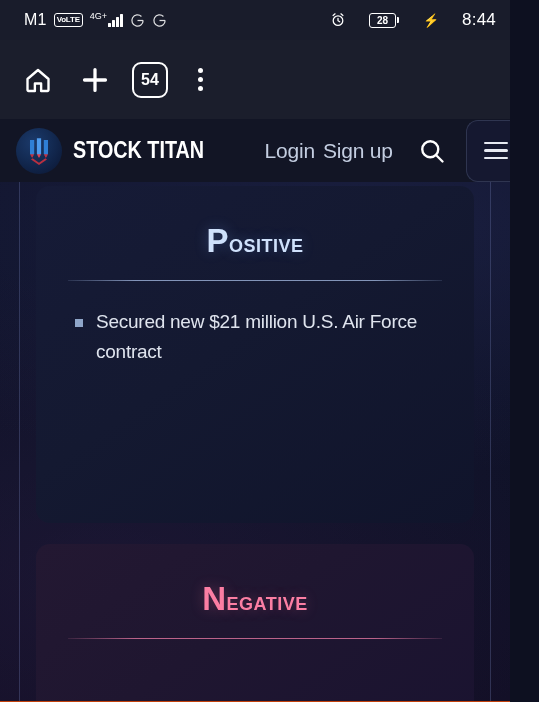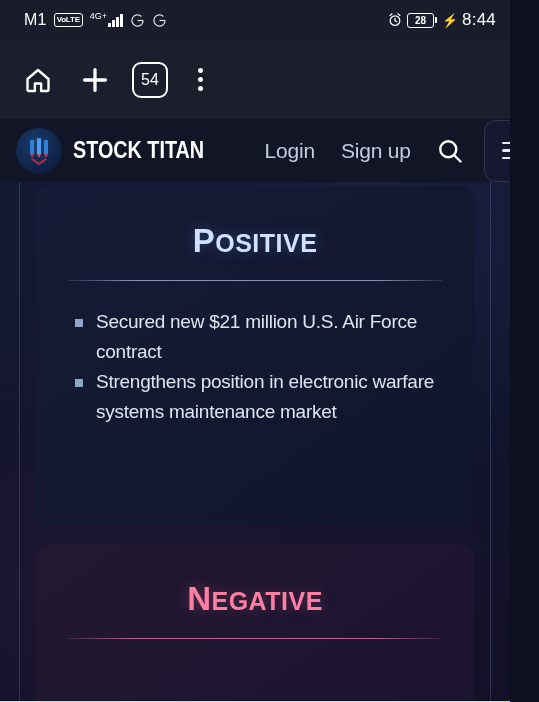--- a/index.html
+++ b/index.html
@@ -7,38 +7,38 @@
   html, body {
     width:539px; height:702px;
     background:#0d1020;
     font-family:"Liberation Sans", sans-serif;
     overflow:hidden;
   }
 
   #screen {
     position:relative;
     width:510px; height:702px;
-    background:#bef264;
+    background:#c2410c;
     overflow:hidden;
   }
 
   
   .statusbar {
     position:relative;
     height:40px;
     background:#191c2b;
     display:flex;
     align-items:center;
     justify-content:space-between;
     padding:0 14px 0 24px;
     color:#ffffff;
   }
   .sb-left, .sb-right { display:flex; align-items:center; }
   .sb-left { gap:7px; }
-  .sb-right { gap:4px; }
+  .sb-right { gap:23px; }
 
   .sb-carrier {
     font-size:16px; letter-spacing:.2px; color:#fff;
     font-family:"Liberation Sans", sans-serif;
   }
   .volte-badge {
     border:1.6px solid #fff; border-radius:3px;
     font-size:8px; font-weight:bold; line-height:1;
     padding:2px 2px; color:#fff; letter-spacing:-.2px;
     display:flex; align-items:center;
@@ -102,21 +102,21 @@
     width:46px;height:46px;display:flex;align-items:center;justify-content:center;
     flex:0 0 auto; margin-left:4px;
   }
   .plus-btn svg { display:block; }
   .tabcount {
     flex:0 0 auto;
     width:36px;height:36px;
     border:2.6px solid #ffffff;
     border-radius:9px;
     display:flex;align-items:center;justify-content:center;
-    color:#ffffff; font-size:16px; font-weight:400;
+    color:#ffffff; font-size:16px; font-weight:700;
     margin-left:6px;
   }
   .kebab {
     flex:0 0 auto; width:40px;height:44px;
     display:flex;flex-direction:column;align-items:center;justify-content:center;gap:4px;
     margin-left:4px;
   }
   .kebab span { width:5px;height:5px;border-radius:50%;background:#fff;display:block;}
 
   
@@ -147,21 +147,21 @@
     white-space:nowrap;
     font-family:"Liberation Sans Narrow","Liberation Sans", sans-serif;
   }
   .nav-link {
     color:#c3cde0;
     font-size:21px;
     white-space:nowrap;
     letter-spacing:-.2px;
   }
   .nav-login { margin-left:39px; }
-  .nav-signup { margin-left:26px; }
+  .nav-signup { margin-left:8px; }
   .search-btn { margin-left:22px; width:34px;height:34px;display:flex;align-items:center;justify-content:center;flex:0 0 auto;}
   .menu-btn {
     margin-left:17px;
     width:60px;height:62px;
     border:1px solid #2f3550;
     border-right:none;
     border-radius:12px 0 0 12px;
     display:flex;flex-direction:column;align-items:center;justify-content:center;gap:5px;
     flex:0 0 auto;
     background:#151830;
@@ -203,21 +203,21 @@
 
   .card-title {
     text-align:center;
     font-weight:700;
     font-family:"Liberation Sans Narrow","Liberation Sans", sans-serif;
     letter-spacing:.5px;
     line-height:1;
     margin-top:14px;
   }
   .card-title .cap { font-size:33px; }
-  .card-title .rest { font-size:25px; }
+  .card-title .rest { font-size:18px; }
   .title-positive { color:#cfe1fb; text-shadow:0 0 14px rgba(120,170,255,.28); }
   .title-negative { color:#fb7ea3; text-shadow:0 0 14px rgba(251,110,150,.28); }
 
   .divider { height:1px; margin:23px 6px 0; }
   .divider-positive { background:linear-gradient(90deg, rgba(150,175,220,.15) 0%, rgba(168,190,230,.75) 18%, rgba(168,190,230,.75) 82%, rgba(150,175,220,.15) 100%); }
   .divider-negative { background:linear-gradient(90deg, rgba(200,110,150,.15) 0%, rgba(226,118,160,.80) 18%, rgba(226,118,160,.80) 82%, rgba(200,110,150,.15) 100%); }
 
   ul.bullets { list-style:none; margin:26px 0 0 8px; }
   ul.bullets li {
     position:relative;
@@ -341,21 +341,20 @@
     <div class="rule-left"></div>
     <div class="rule-right"></div>
 
     <div class="card card-positive">
       <div class="card-title title-positive">
         <span class="cap">P</span><span class="rest">OSITIVE</span>
       </div>
       <div class="divider divider-positive"></div>
       <ul class="bullets bullets-positive">
         <li>Secured new $21 million U.S. Air Force contract</li>
-        <li>Strengthens position in electronic warfare systems maintenance market</li>
       </ul>
     </div>
 
     <div class="card card-negative">
       <div class="card-title title-negative">
         <span class="cap">N</span><span class="rest">EGATIVE</span>
       </div>
       <div class="divider divider-negative"></div>
     </div>
   </div>

